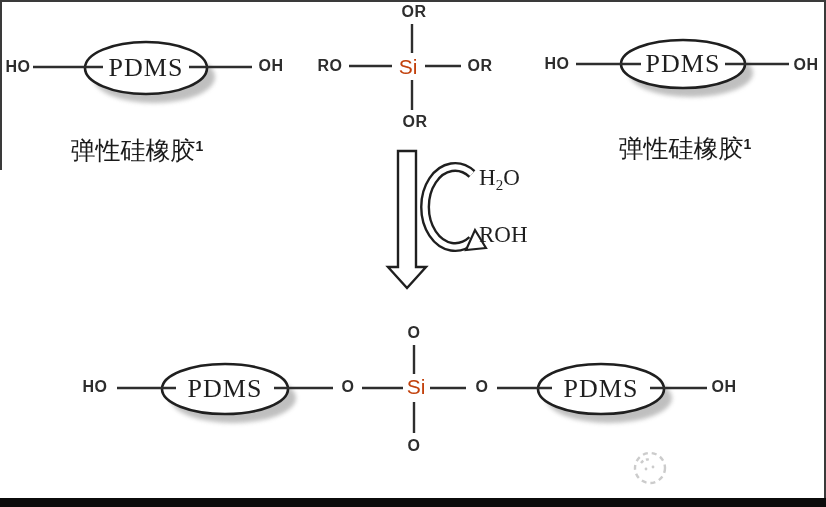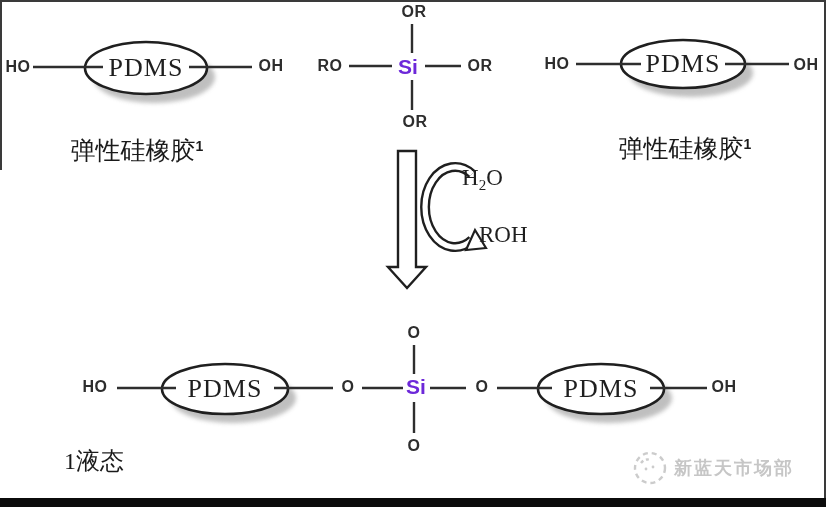--- a/index.html
+++ b/index.html
@@ -3,21 +3,21 @@
 <meta charset="utf-8">
 <style>
   html,body { margin:0; padding:0; background:#ffffff; }
   .stage {
     position:relative; width:826px; height:507px; background:#ffffff;
     overflow:hidden; font-family:"Liberation Sans", sans-serif;
   }
   svg.layer { position:absolute; left:0; top:0; }
   .txt { position:absolute; transform:translate(-50%,-50%); white-space:nowrap; color:#262626; }
   .atom { font-family:"Liberation Sans",sans-serif; font-weight:600; font-size:16px; letter-spacing:0.5px; color:#2d2d2d; }
-  .si   { font-family:"Liberation Sans",sans-serif; font-weight:700; font-size:21px; color:#6d28d9; }
+  .si   { font-family:"Liberation Sans",sans-serif; font-weight:400; font-size:21px; color:#c2410c; }
   .core { font-family:"Liberation Serif",serif; font-weight:400; font-size:26px; letter-spacing:1px; color:#1f1f1f; }
   .formula { position:absolute; transform:translateY(-50%); white-space:nowrap;
              font-family:"Liberation Serif",serif; font-size:23px; color:#1f1f1f; }
   .formula .sub { font-size:15px; vertical-align:-5px; }
   .cn { font-family:"Liberation Serif","DejaVu Serif",serif; color:#1a1a1a; }
   .cn-top { font-size:25px;margin-top:40px; }
   .cn-product { font-size:27px; }
   .sup { font-family:"Liberation Sans",sans-serif; font-weight:700; font-size:14px; vertical-align:8px; }
   .legend { position:absolute; transform:translateY(-50%); white-space:nowrap;
             font-family:"Liberation Serif","DejaVu Serif",serif; font-size:24px; color:#1a1a1a; }
@@ -103,34 +103,32 @@
   <div class="txt atom" style="left:330px; top:66px;">RO</div>
   <div class="txt si" style="left:408px; top:67px;">Si</div>
   <div class="txt atom" style="left:480px; top:66px;">OR</div>
   <div class="txt atom" style="left:415px; top:122px;">OR</div>
 
   <div class="txt atom" style="left:557px; top:64px;">HO</div>
   <div class="txt core" style="left:683px; top:64px;">PDMS</div>
   <div class="txt atom" style="left:806px; top:65px;">OH</div>
   <div class="txt cn cn-top" style="left:685px; top:108px;"><span>弹性硅橡胶</span><span class="sup">1</span></div>
 
-  <div class="formula" style="left:462px; top:179px;"><span>H</span><span class="sub">2</span><span>O</span></div>
+  <div class="formula" style="left:479px; top:179px;"><span>H</span><span class="sub">2</span><span>O</span></div>
   <div class="formula" style="left:479px; top:235px;">ROH</div>
 
   <div class="txt atom" style="left:95px;  top:387px;">HO</div>
   <div class="txt core" style="left:225px; top:389px;">PDMS</div>
   <div class="txt atom" style="left:348px; top:387px;">O</div>
   <div class="txt si" style="left:416px; top:387px;">Si</div>
   <div class="txt atom" style="left:414px; top:333px;">O</div>
   <div class="txt atom" style="left:414px; top:446px;">O</div>
   <div class="txt atom" style="left:482px; top:387px;">O</div>
   <div class="txt core" style="left:601px; top:389px;">PDMS</div>
   <div class="txt atom" style="left:724px; top:387px;">OH</div>
 
-  <div class="legend" style="left:64px; top:461px;">1液态</div>
 
-  <div class="wm-text" style="left:674px; top:468px;">新蓝天市场部</div>
 
   <div class="frame-top"></div>
   <div class="frame-right"></div>
   <div class="frame-left"></div>
   <div class="frame-bottom"></div>
 </div>
 
 </body></html>

